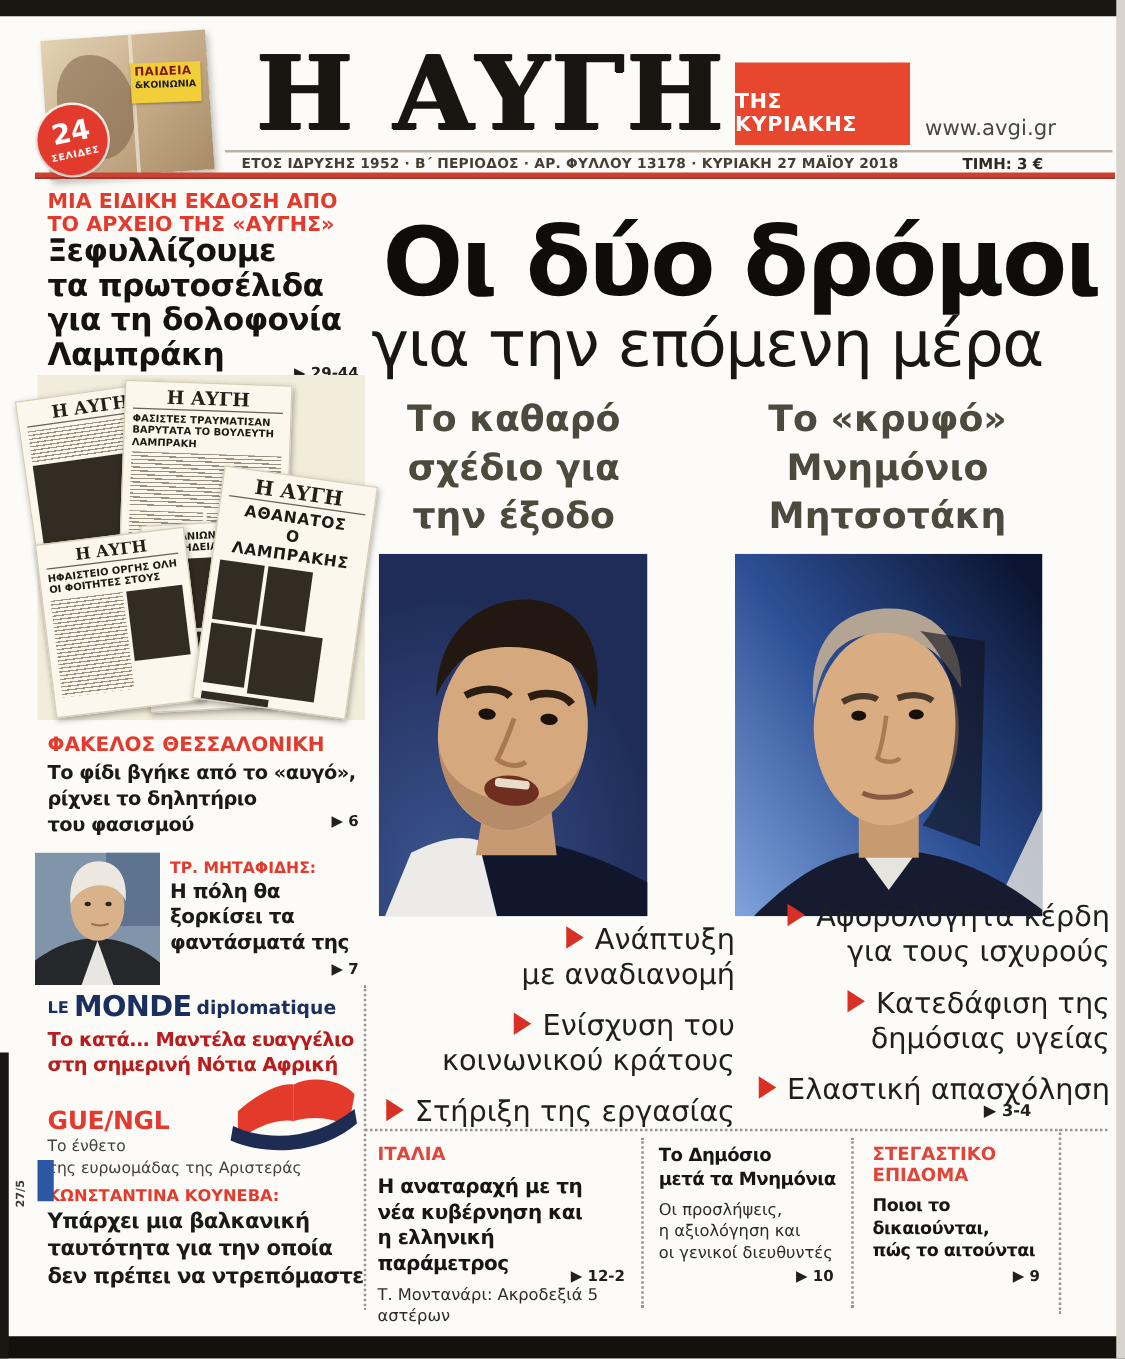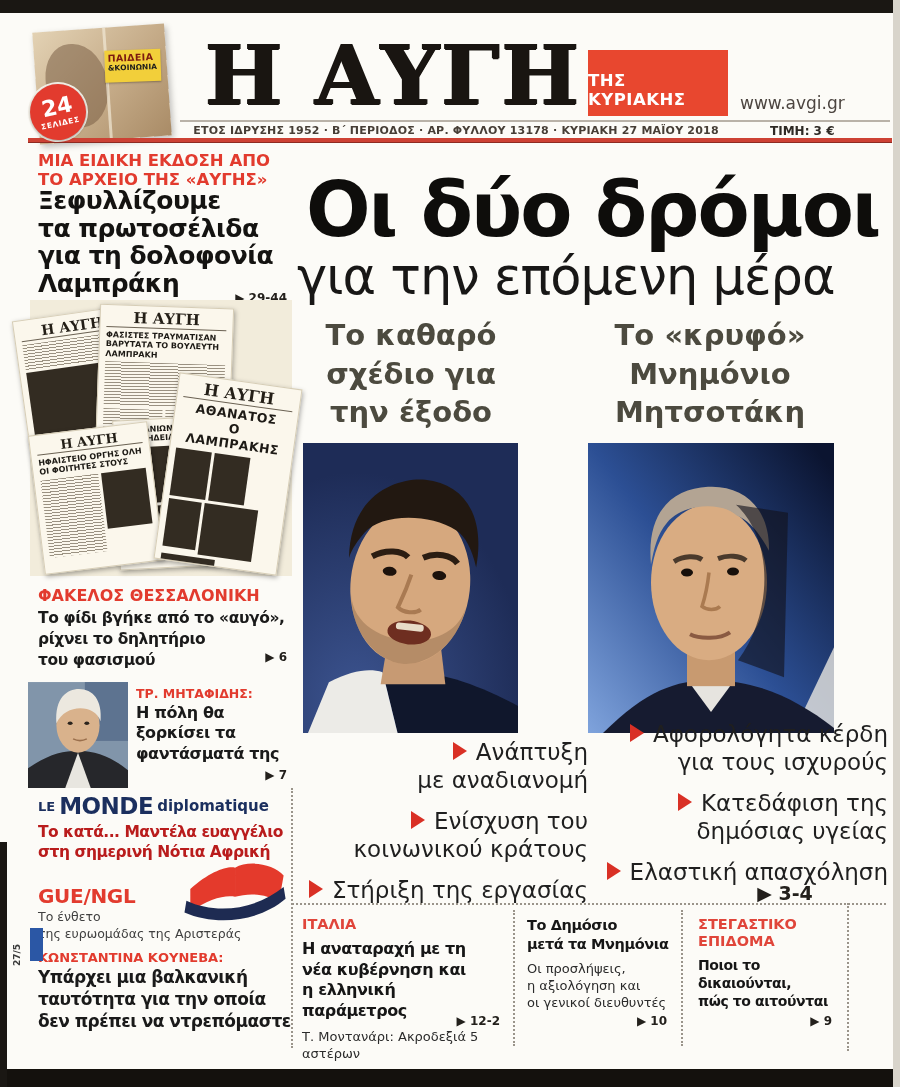--- a/index.html
+++ b/index.html
@@ -82,21 +82,21 @@
   .photo{top:443px;height:290px;}
   .photo svg{display:block;width:100%;height:100%;}
   .photo-l{left:303px;width:215px;}
   .photo-r{left:588px;width:246px;}
   .bullets{font-size:23px;color:#1f1f1f;line-height:1.22;}
   .bul-l{left:303px;top:738px;width:285px;}
   .bul-r{left:576px;top:720px;width:312px;}
   .bullet{margin-bottom:13px;text-align:right;}
   .tri{display:inline-block;width:0;height:0;border-left:14px solid #d93025;
        border-top:9px solid transparent;border-bottom:9px solid transparent;margin-right:9px;}
-  .main-ref{left:745px;top:882px;width:80px;text-align:center;font-size:19px;}
+  .main-ref{left:745px;top:882px;width:80px;text-align:right;font-size:13px;}
   
   .dot-h{left:292px;top:903px;width:594px;height:0;border-top:2px dotted #9a948a;}
   .dot-v{width:0;border-left:2px dotted #9a948a;}
   .bcol{top:916px;}
   .bc1{left:302px;width:202px;}
   .bc2{left:527px;width:142px;}
   .bc3{left:698px;width:136px;}
   .bkick{font-size:14.5px;font-weight:900;color:#e0453a;line-height:1.2;margin-bottom:6px;}
   .bhead{font-weight:900;color:#161616;line-height:1.28;letter-spacing:-.4px;margin-bottom:8px;}
   .bh1{font-size:16px;}

